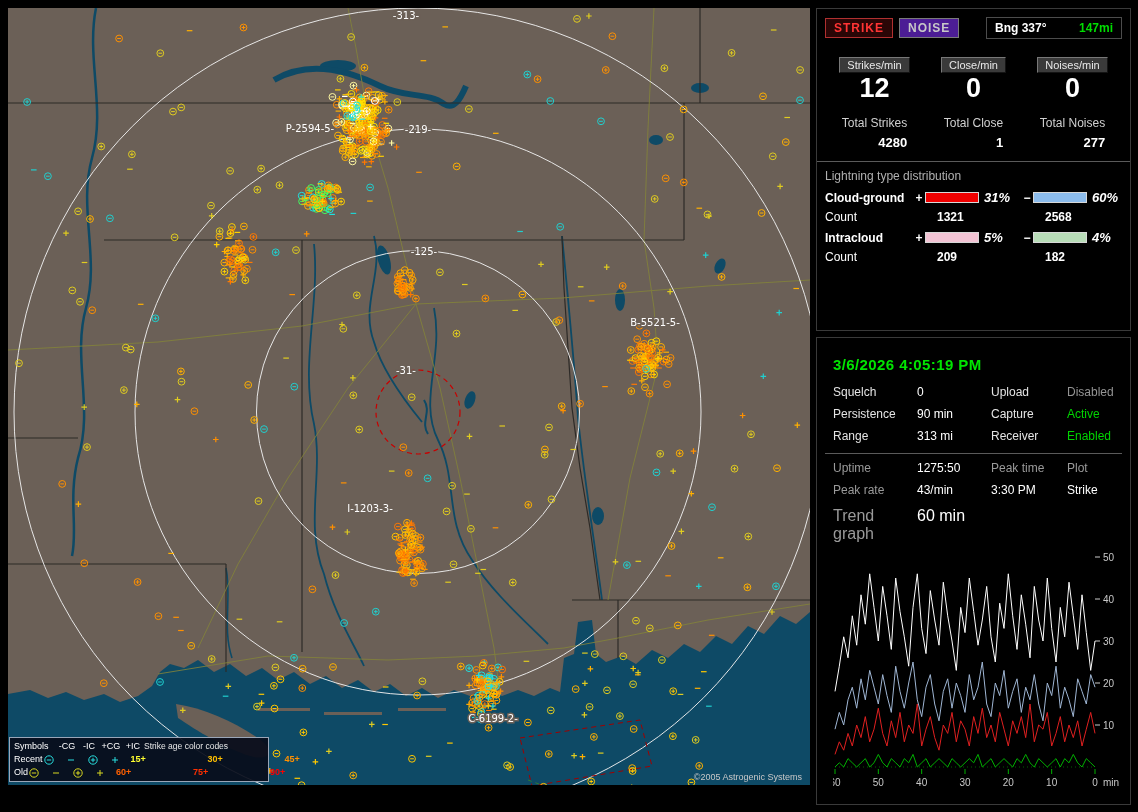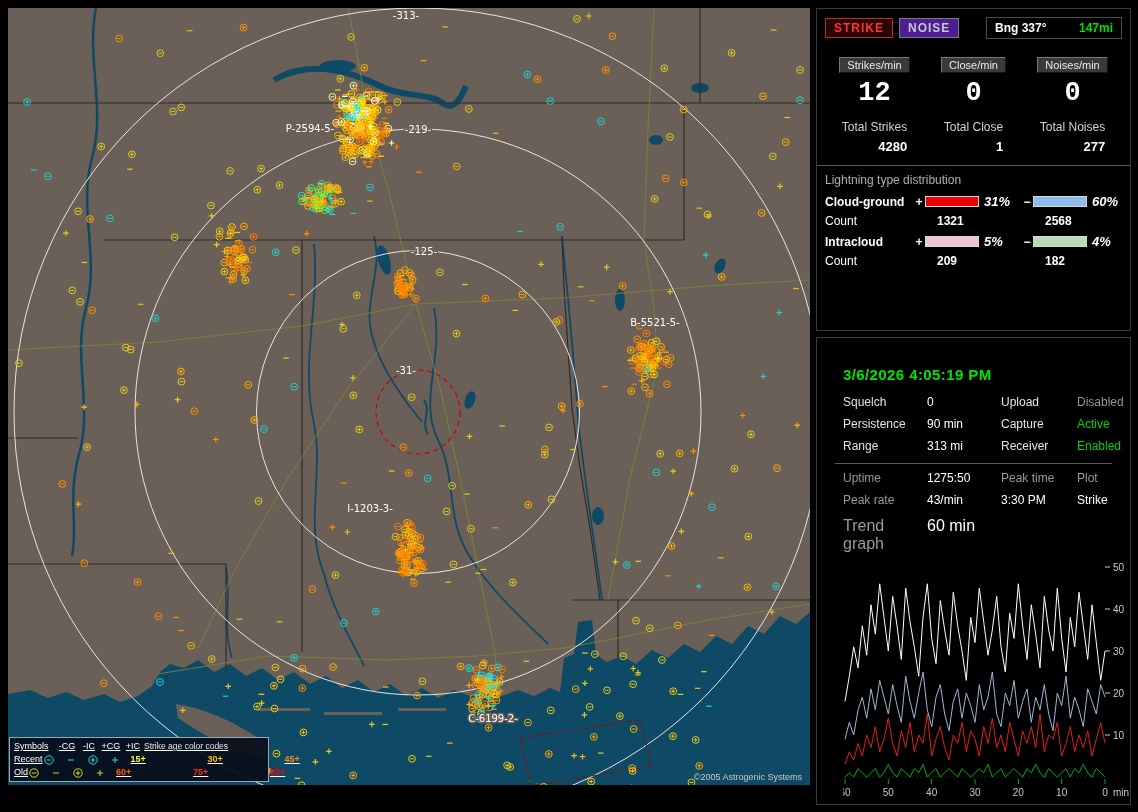--- a/index.html
+++ b/index.html
@@ -6,40 +6,40 @@
   body{
     position:relative;width:1138px;height:812px;background:#000;
     font-family:"Liberation Sans",sans-serif;overflow:hidden;
   }
   
   .map-wrap{position:absolute;left:8px;top:8px;width:802px;height:777px;background:#6b6057;overflow:hidden;}
   .map-wrap svg{display:block;}
   .legend{
     position:absolute;left:1px;bottom:3px;width:250px;
     background:rgba(8,12,26,0.92);border:1px solid #9aa6b8;
-    color:#fff;font-size:9px;padding:2px 4px;line-height:13px;text-decoration:underline;
+    color:#fff;font-size:9px;padding:2px 4px;line-height:13px;
   }
   .legend-grid{display:flex;align-items:center;height:13px;}
   .lg-name{width:42px;}
   .lg-sym{width:22px;text-align:center;}
   .lg-ages{flex:1;display:flex;gap:44px;}
   .lg-ages span{width:33px;font-weight:bold;}
   .lg-agehead{flex:1;font-size:8.5px;color:#e8e8e8;}
   .legend-sym{vertical-align:middle;}
   .map-copyright{
     position:absolute;right:8px;bottom:3px;color:#c8c8c8;font-size:9px;text-align:center;
   }
   
   .panel-top{
     position:absolute;left:816px;top:8px;width:315px;height:323px;
     background:#000;border:1px solid #3a3a3a;box-sizing:border-box;padding:8px;color:#fff;
   }
   .panel-bottom{
     position:absolute;left:816px;top:337px;width:315px;height:468px;
-    background:#000;border:1px solid #3a3a3a;box-sizing:border-box;padding:26px;color:#fff;
+    background:#000;border:1px solid #3a3a3a;box-sizing:border-box;padding:16px;color:#fff;
   }
   .toolbar{display:flex;align-items:center;gap:6px;}
   .btn-strike{
     color:#ff3434;background:#2a0606;border:1px solid #b03030;
     font-weight:bold;font-size:12px;padding:2px 8px;letter-spacing:1px;cursor:pointer;
   }
   .btn-noise{
     color:#c8c8c8;background:#4c1d95;border:1px solid #7a7a7a;
     font-weight:bold;font-size:12px;padding:2px 8px;letter-spacing:1px;cursor:pointer;
   }
@@ -47,21 +47,21 @@
     margin-left:auto;display:flex;justify-content:space-between;gap:10px;
     border:1px solid #4c4c4c;background:#000;padding:3px 8px;min-width:118px;
   }
   .bearing .bng{color:#fff;font-weight:bold;font-size:12px;}
   .bearing .dist{color:#00dd00;font-weight:bold;font-size:12px;}
   .stats-grid{display:grid;grid-template-columns:1fr 1fr 1fr;text-align:center;margin-top:16px;}
   .chip{
     display:inline-block;background:#3a3a3a;color:#e8e8e8;font-size:11px;
     padding:1px 7px;border:1px solid #787878;border-bottom-color:#141414;border-right-color:#141414;
   }
-  .big{font-size:27px;font-weight:bold;color:#fff;margin-top:5px;font-family:Liberation Mono, monospace;text-align:center;}
+  .big{font-size:27px;font-weight:bold;color:#fff;font-family:Liberation Sans, sans-serif;text-align:center;}
   .tot{display:inline-block;margin-top:12px;}
   .tot-label{color:#d0d0d0;font-size:12px;}
   .tot-value{color:#fff;font-size:13px;font-weight:bold;text-align:right;margin-top:5px;}
   .divider{border-top:1px solid #5a5a5a;margin:10px -8px 7px -8px;}
   .dist-title{color:#b0b0b0;font-size:12px;margin-bottom:7px;}
   .dgrid{display:grid;grid-template-columns:88px 12px 54px 42px 12px 54px 30px;align-items:center;margin-bottom:5px;}
   .dlabel{font-weight:bold;font-size:12px;}
   .dsign{font-weight:bold;font-size:12px;text-align:center;}
   .dpct{font-weight:bold;font-size:13px;padding-left:5px;font-style:italic;}
   .bar{height:11px;border:1px solid #d8d8d8;background:#101010;position:relative;box-sizing:border-box;}

